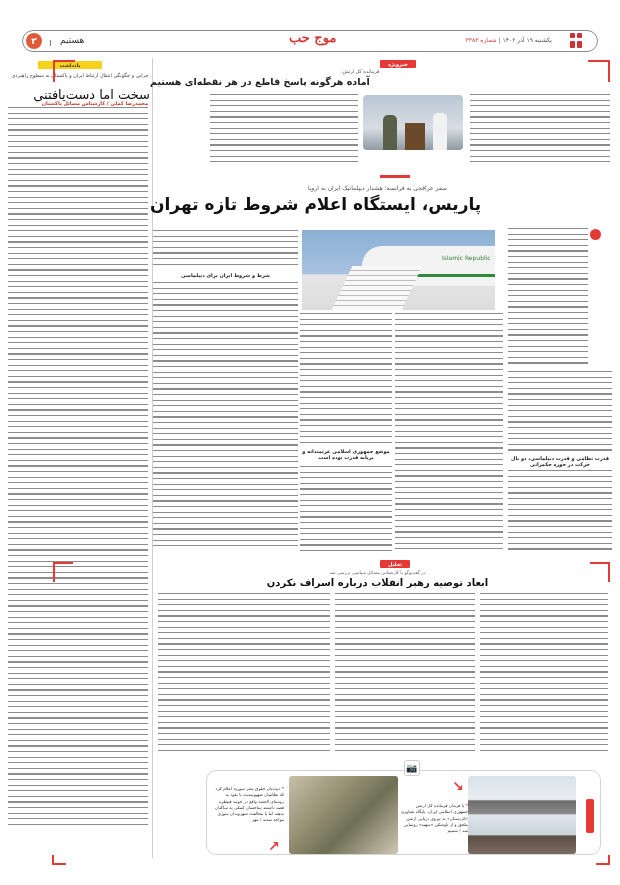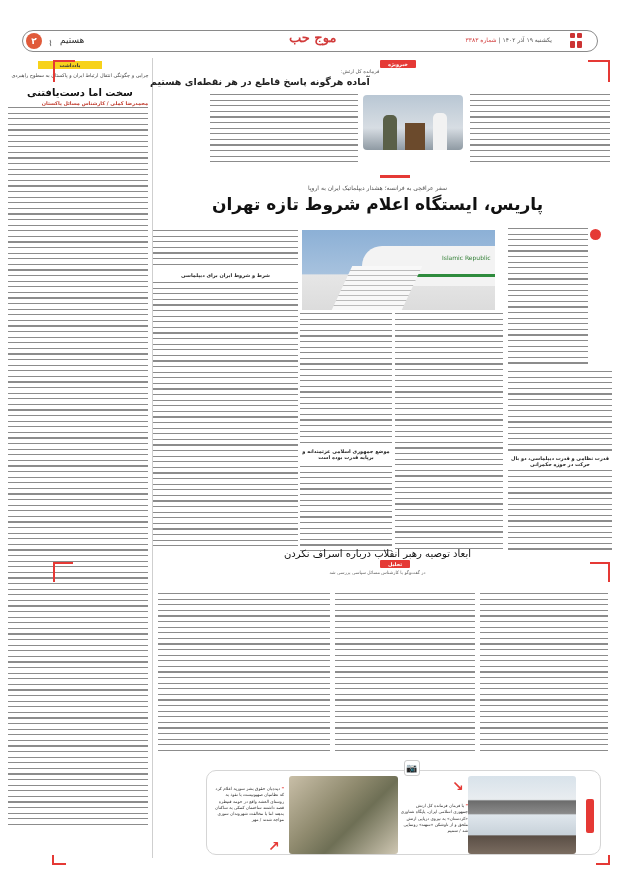--- a/index.html
+++ b/index.html
@@ -22,56 +22,56 @@
   .brand-icon span { position: absolute; width: 5px; height: 5px; background: #c33; border-radius: 1px; }
   .lines { background-image: repeating-linear-gradient(to bottom, #8c8c8c 0, #8c8c8c 1.2px, transparent 1.2px, transparent 5.6px); }
   .kicker-tag { background: #e53935; color: #fff; font-size: 5px; padding: 1px 8px; border-radius: 1px; font-weight: bold; }
   .red-corner { border-color: #e53935; border-style: solid; }
 
   .v-divider { background: #cfcfcf; width: 1px; }
 
   
   .note-tag { left: 38px; top: 61px; width: 64px; height: 8px; background: #f7d21b; color: #333; font-size: 5px; text-align: center; line-height: 8px; font-weight: bold; }
   .note-kicker { left: 10px; top: 72px; width: 140px; font-size: 5px; color: #444; text-align: center; line-height: 7px; }
-  .note-title { left: 10px; top: 87px; width: 140px; font-size: 10px; font-weight: bold; color: #111; text-align: center; }
+  .note-title { left: 10px; top: 87px; width: 140px; font-size: 13px; font-weight: normal; color: #111; }
   .note-author { left: 10px; top: 100px; width: 138px; font-size: 5px; color: #c0392b; font-weight: bold; text-align: right; }
   .note-body { left: 8px; top: 107px; width: 140px; height: 720px; }
 
   
   .top-frame-left { left: 53px; top: 60px; width: 22px; height: 22px; border-width: 2px 0 0 2px; }
   .top-frame-right { right: 10px; top: 60px; width: 22px; height: 22px; border-width: 2px 2px 0 0; }
   .top-tag { left: 380px; top: 60px; }
   .top-kicker { left: 150px; top: 68px; width: 420px; font-size: 5px; color: #555; text-align: center; }
   .top-title { left: 150px; top: 76px; width: 420px; font-size: 9.5px; font-weight: bold; color: #222; text-align: left; }
   .top-body-right { left: 470px; top: 94px; width: 140px; height: 70px; }
   .top-photo { left: 363px; top: 95px; width: 100px; height: 55px; border-radius: 4px; overflow: hidden; background: linear-gradient(#b9c7d4, #d7dde3 60%, #8f9aa3); }
   .top-body-left { left: 210px; top: 94px; width: 148px; height: 70px; }
   .top-bottom-bar { left: 380px; top: 175px; width: 30px; height: 3px; background: #e53935; }
 
   
   .lead-kicker { left: 150px; top: 184px; width: 455px; font-size: 6px; color: #555; text-align: center; }
-  .lead-title { left: 150px; top: 194px; width: 455px; font-size: 17px; font-weight: bold; color: #111; text-align: center; letter-spacing: -0.5px; }
+  .lead-title { left: 150px; top: 194px; width: 455px; font-size: 17px; font-weight: bold; color: #111; text-align: left; letter-spacing: -0.5px; }
   .lead-icon { left: 590px; top: 229px; width: 11px; height: 11px; border-radius: 50%; background: #e53935; }
   .lead-col-r { left: 508px; top: 228px; width: 80px; height: 140px; }
   .lead-col-r2 { left: 508px; top: 371px; width: 104px; height: 80px; }
   .lead-photo { left: 302px; top: 230px; width: 193px; height: 80px; background: linear-gradient(#8cb0d6, #a7c2de 55%, #e6e6e6 56%, #dcdcdc); overflow: hidden; }
   .plane { position: absolute; left: 60px; top: 16px; width: 140px; height: 40px; background: #f3f3f3; border-radius: 20px 0 0 20px; }
   .plane-stripe { position: absolute; left: 60px; top: 44px; width: 140px; height: 3px; background: #2e8b3d; }
   .stairs { position: absolute; left: 40px; top: 36px; width: 70px; height: 44px; background: repeating-linear-gradient(to bottom, #f8f8f8 0, #f8f8f8 4px, #bbb 4px, #bbb 5px); transform: skewX(-25deg); }
   .lead-col-m2 { left: 395px; top: 313px; width: 108px; height: 240px; }
   .lead-col-m1 { left: 300px; top: 313px; width: 92px; height: 240px; }
 
   .sub-head { position: absolute; font-size: 5px; font-weight: bold; color: #222; text-align: center; }
 
   
   .tah-frame-left { left: 53px; top: 562px; width: 20px; height: 20px; border-width: 2px 0 0 2px; }
   .tah-frame-right { right: 10px; top: 562px; width: 20px; height: 20px; border-width: 2px 2px 0 0; }
   .tah-tag { left: 380px; top: 560px; }
   .tah-kicker { left: 150px; top: 570px; width: 455px; font-size: 4.5px; color: #666; text-align: center; }
-  .tah-title { left: 150px; top: 548px; width: 455px; font-size: 10px; font-weight: normal; color: #111; text-align: center; }
+  .tah-title { left: 150px; top: 577px; width: 455px; font-size: 10px; font-weight: bold; color: #111; text-align: center; }
   .tah-col { top: 593px; height: 160px; }
 
   
   .gal-box { left: 206px; top: 770px; width: 395px; height: 85px; border: 1px solid #d5d5d5; border-radius: 10px; }
   .gal-camera { left: 404px; top: 760px; width: 16px; height: 16px; background: #fff; border: 1px solid #ccc; border-radius: 3px; color: #e53935; font-size: 9px; text-align: center; line-height: 14px; }
   .gal-side-tag { left: 586px; top: 799px; width: 8px; height: 34px; background: #e53935; border-radius: 2px; }
   .gal-photo1 { left: 468px; top: 776px; width: 108px; height: 78px; background: linear-gradient(#d8e2ea 0, #e9edf0 30%, #6c6c6c 32%, #8a8a8a 48%, #dfe6ec 50%, #c8d2da 75%, #5b4f46 77%, #7a6c60 100%); border-radius: 3px; }
   .gal-cap1 { left: 400px; top: 803px; width: 68px; font-size: 4.3px; line-height: 6.3px; color: #333; text-align: right; }
   .gal-photo2 { left: 289px; top: 776px; width: 109px; height: 78px; background: linear-gradient(135deg, #c9bfa8, #8f8a6e 40%, #6e6f55 60%, #cfc7b3); border-radius: 3px; }
   .gal-cap2 { left: 212px; top: 786px; width: 72px; font-size: 4.3px; line-height: 6.3px; color: #333; text-align: right; }

